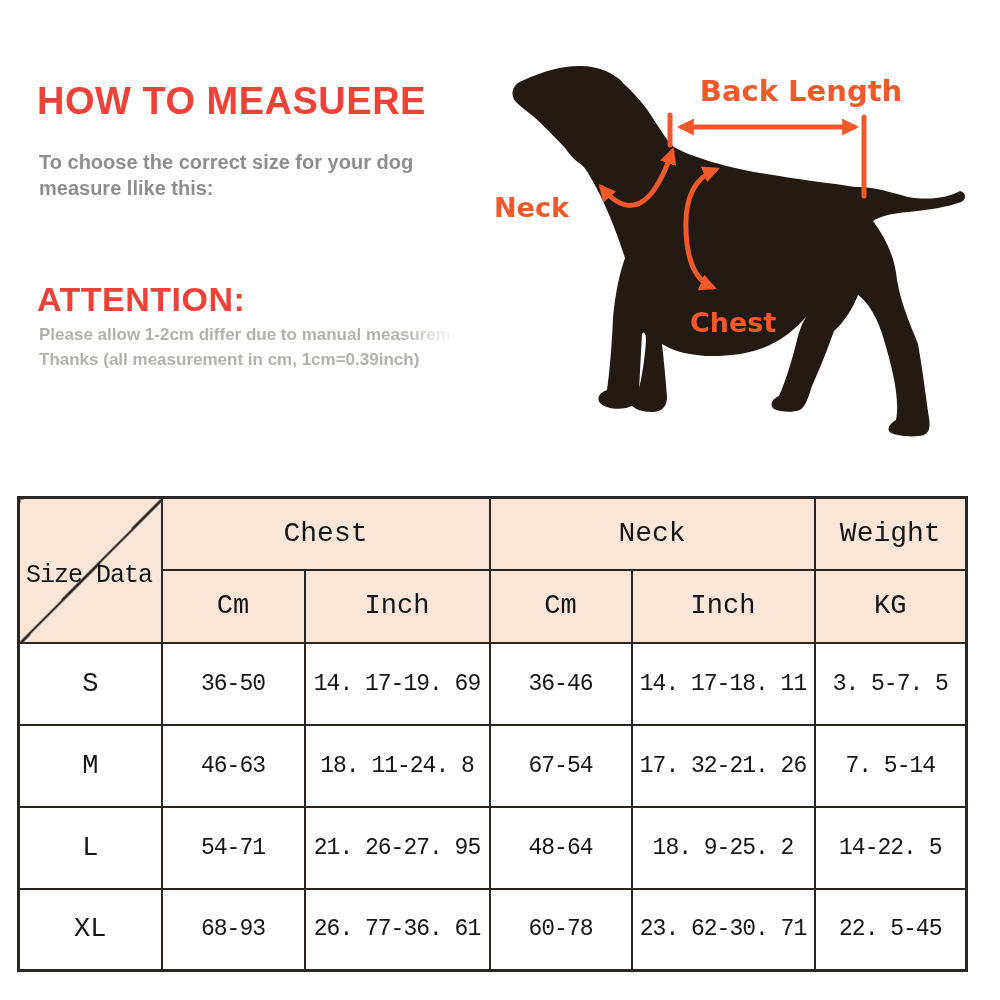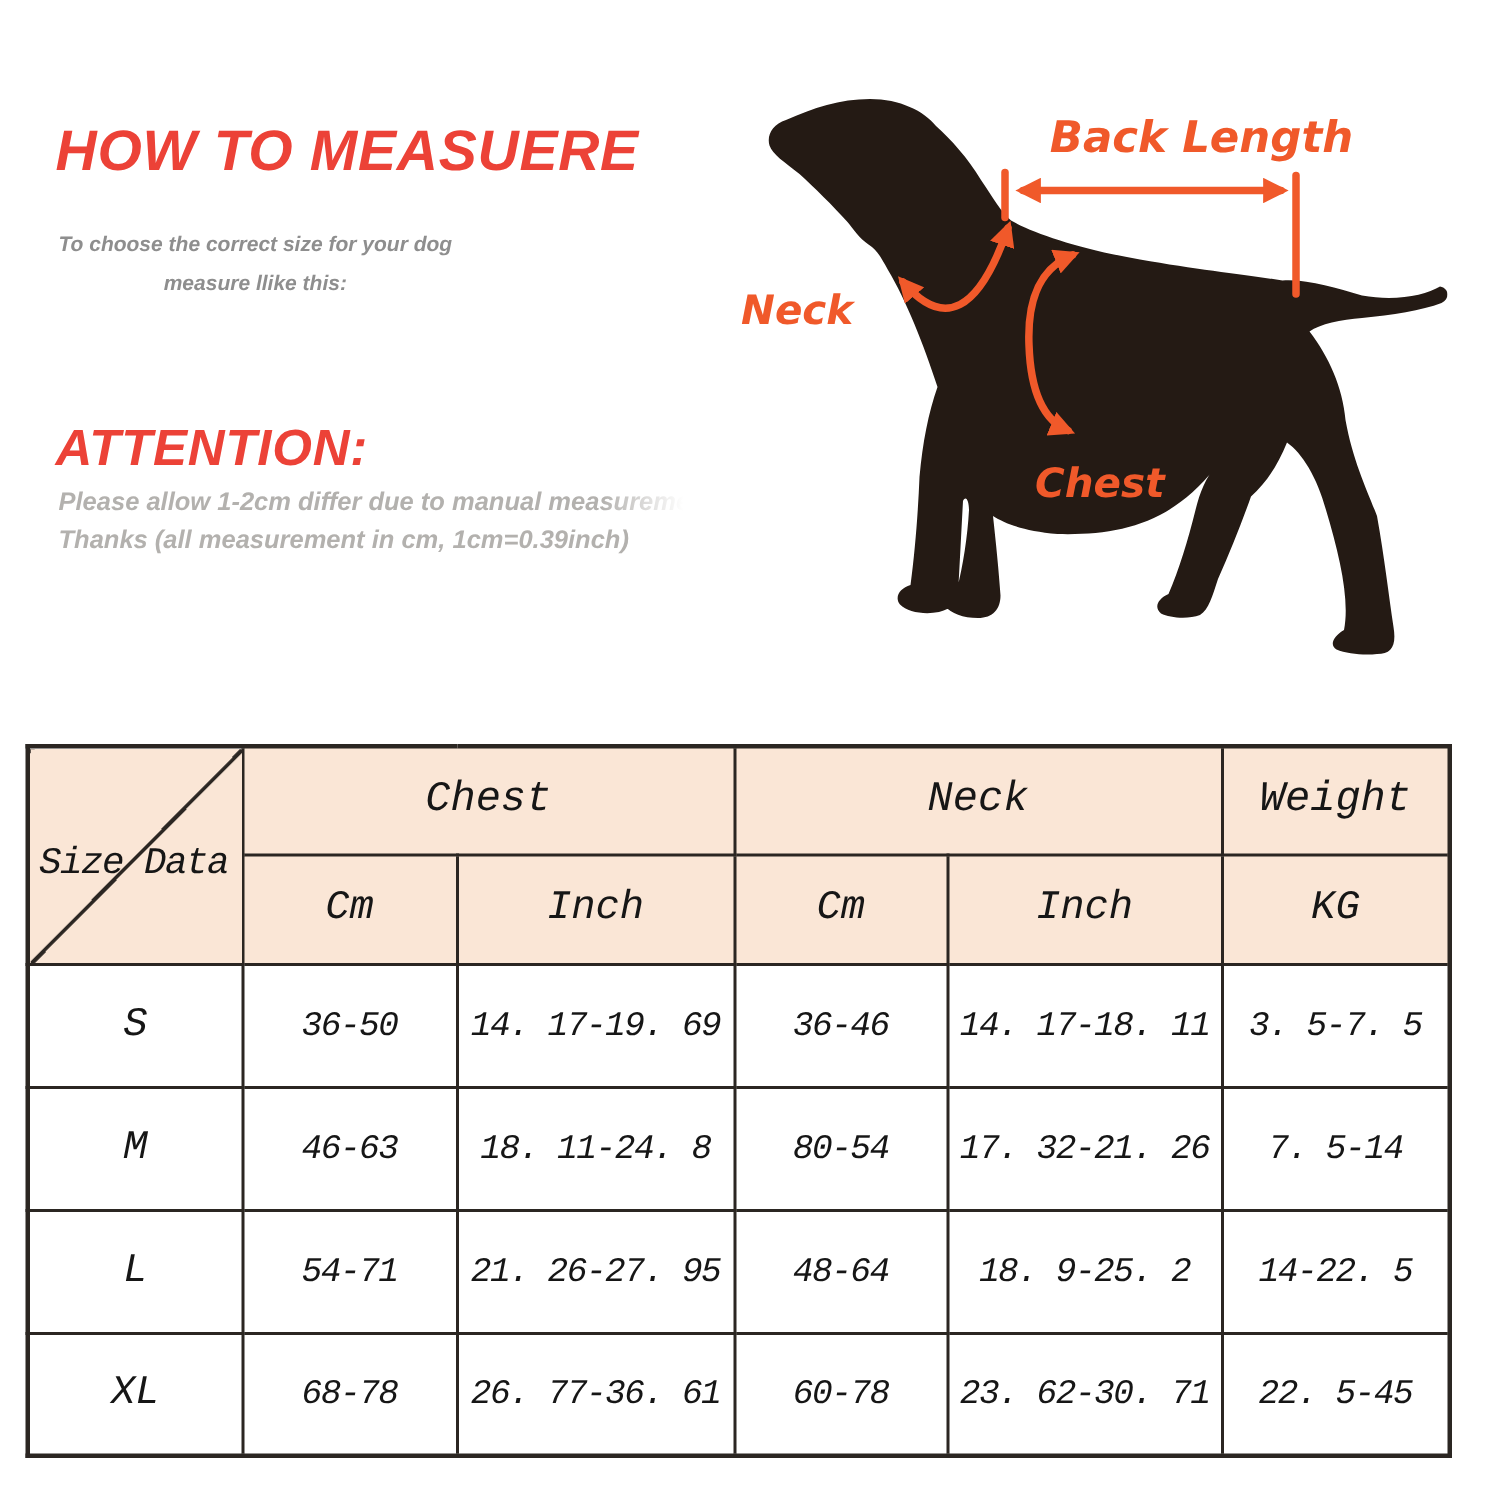--- a/index.html
+++ b/index.html
@@ -1,23 +1,23 @@
 <!DOCTYPE html>
 <html><head>
 <meta charset="utf-8">
 <style>
   html,body{margin:0;padding:0;background:#ffffff;}
   .canvas{position:relative;width:1000px;height:1000px;background:#ffffff;overflow:hidden;
-          font-family:"Liberation Sans", sans-serif;font-style:italic;}
+          font-family:"Liberation Sans", sans-serif;}
 
   
   .howto-title{position:absolute;left:37px;top:80px;font-size:38px;font-weight:800;
                color:#ec4237;letter-spacing:.5px;}
-  .intro{position:absolute;left:39px;top:149px;font-size:14px;font-weight:600;
-         color:#8e8e8e;line-height:26px;text-align:center;}
+  .intro{position:absolute;left:39px;top:149px;font-size:20px;font-weight:600;
+         color:#8e8e8e;line-height:26px;}
   .attention-title{position:absolute;left:37px;top:280px;font-size:34px;font-weight:800;
                    color:#ec4237;letter-spacing:.5px;}
   .attention-body{position:absolute;left:39px;top:322px;font-size:17px;font-weight:700;
                   color:#b3b1ae;line-height:25px;width:426px;}
   .attn-line1{position:relative;white-space:nowrap;overflow:hidden;width:426px;}
   .attn-fade{position:absolute;right:0;top:0;bottom:0;width:64px;
              background:linear-gradient(to right, rgba(255,255,255,0), #ffffff 85%);}
 
   
   .dog-wrap{position:absolute;left:505px;top:55px;width:460px;height:400px;}
@@ -146,35 +146,35 @@
         <td class="num-cell">36-50</td>
         <td class="num-cell">14. 17-19. 69</td>
         <td class="num-cell">36-46</td>
         <td class="num-cell">14. 17-18. 11</td>
         <td class="num-cell">3. 5-7. 5</td>
       </tr>
       <tr class="drow">
         <td class="size-cell">M</td>
         <td class="num-cell">46-63</td>
         <td class="num-cell">18. 11-24. 8</td>
-        <td class="num-cell">80-54</td>
+        <td class="num-cell">67-54</td>
         <td class="num-cell">17. 32-21. 26</td>
         <td class="num-cell">7. 5-14</td>
       </tr>
       <tr class="drow">
         <td class="size-cell">L</td>
         <td class="num-cell">54-71</td>
         <td class="num-cell">21. 26-27. 95</td>
         <td class="num-cell">48-64</td>
         <td class="num-cell">18. 9-25. 2</td>
         <td class="num-cell">14-22. 5</td>
       </tr>
       <tr class="drow">
         <td class="size-cell">XL</td>
-        <td class="num-cell">68-78</td>
+        <td class="num-cell">68-93</td>
         <td class="num-cell">26. 77-36. 61</td>
         <td class="num-cell">60-78</td>
         <td class="num-cell">23. 62-30. 71</td>
         <td class="num-cell">22. 5-45</td>
       </tr>
     </tbody>
   </table>
 
 </div>
 

